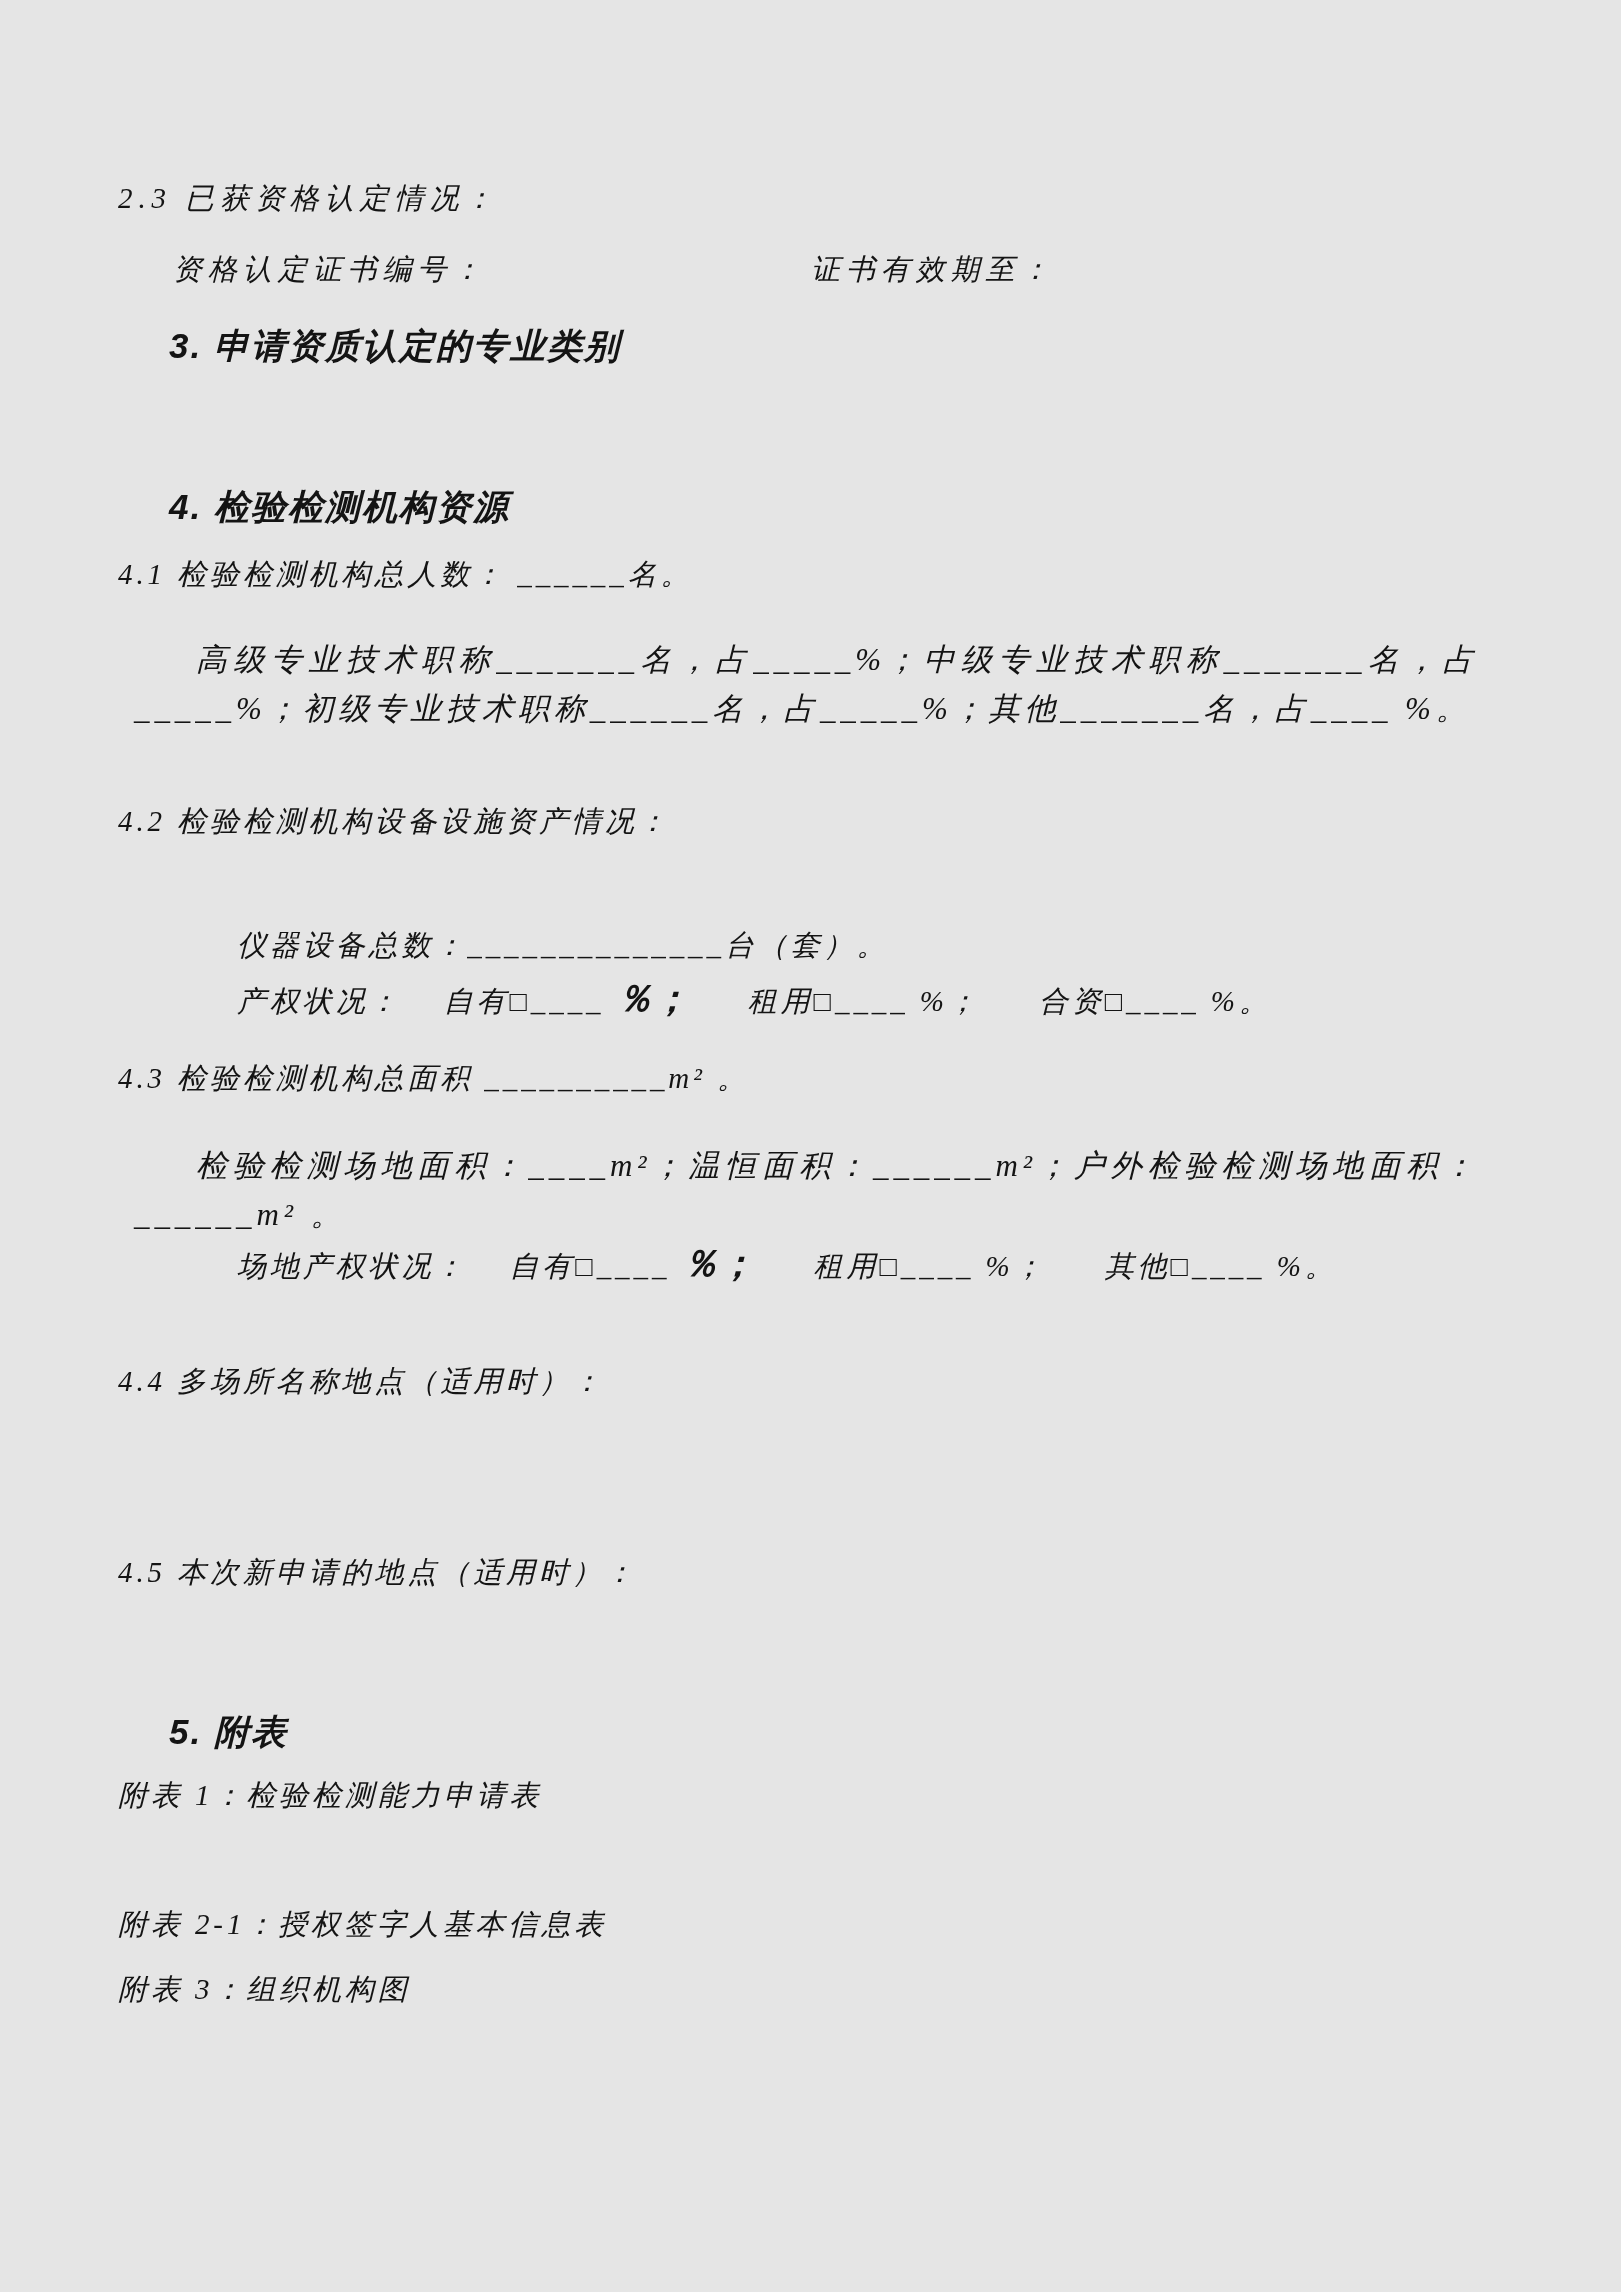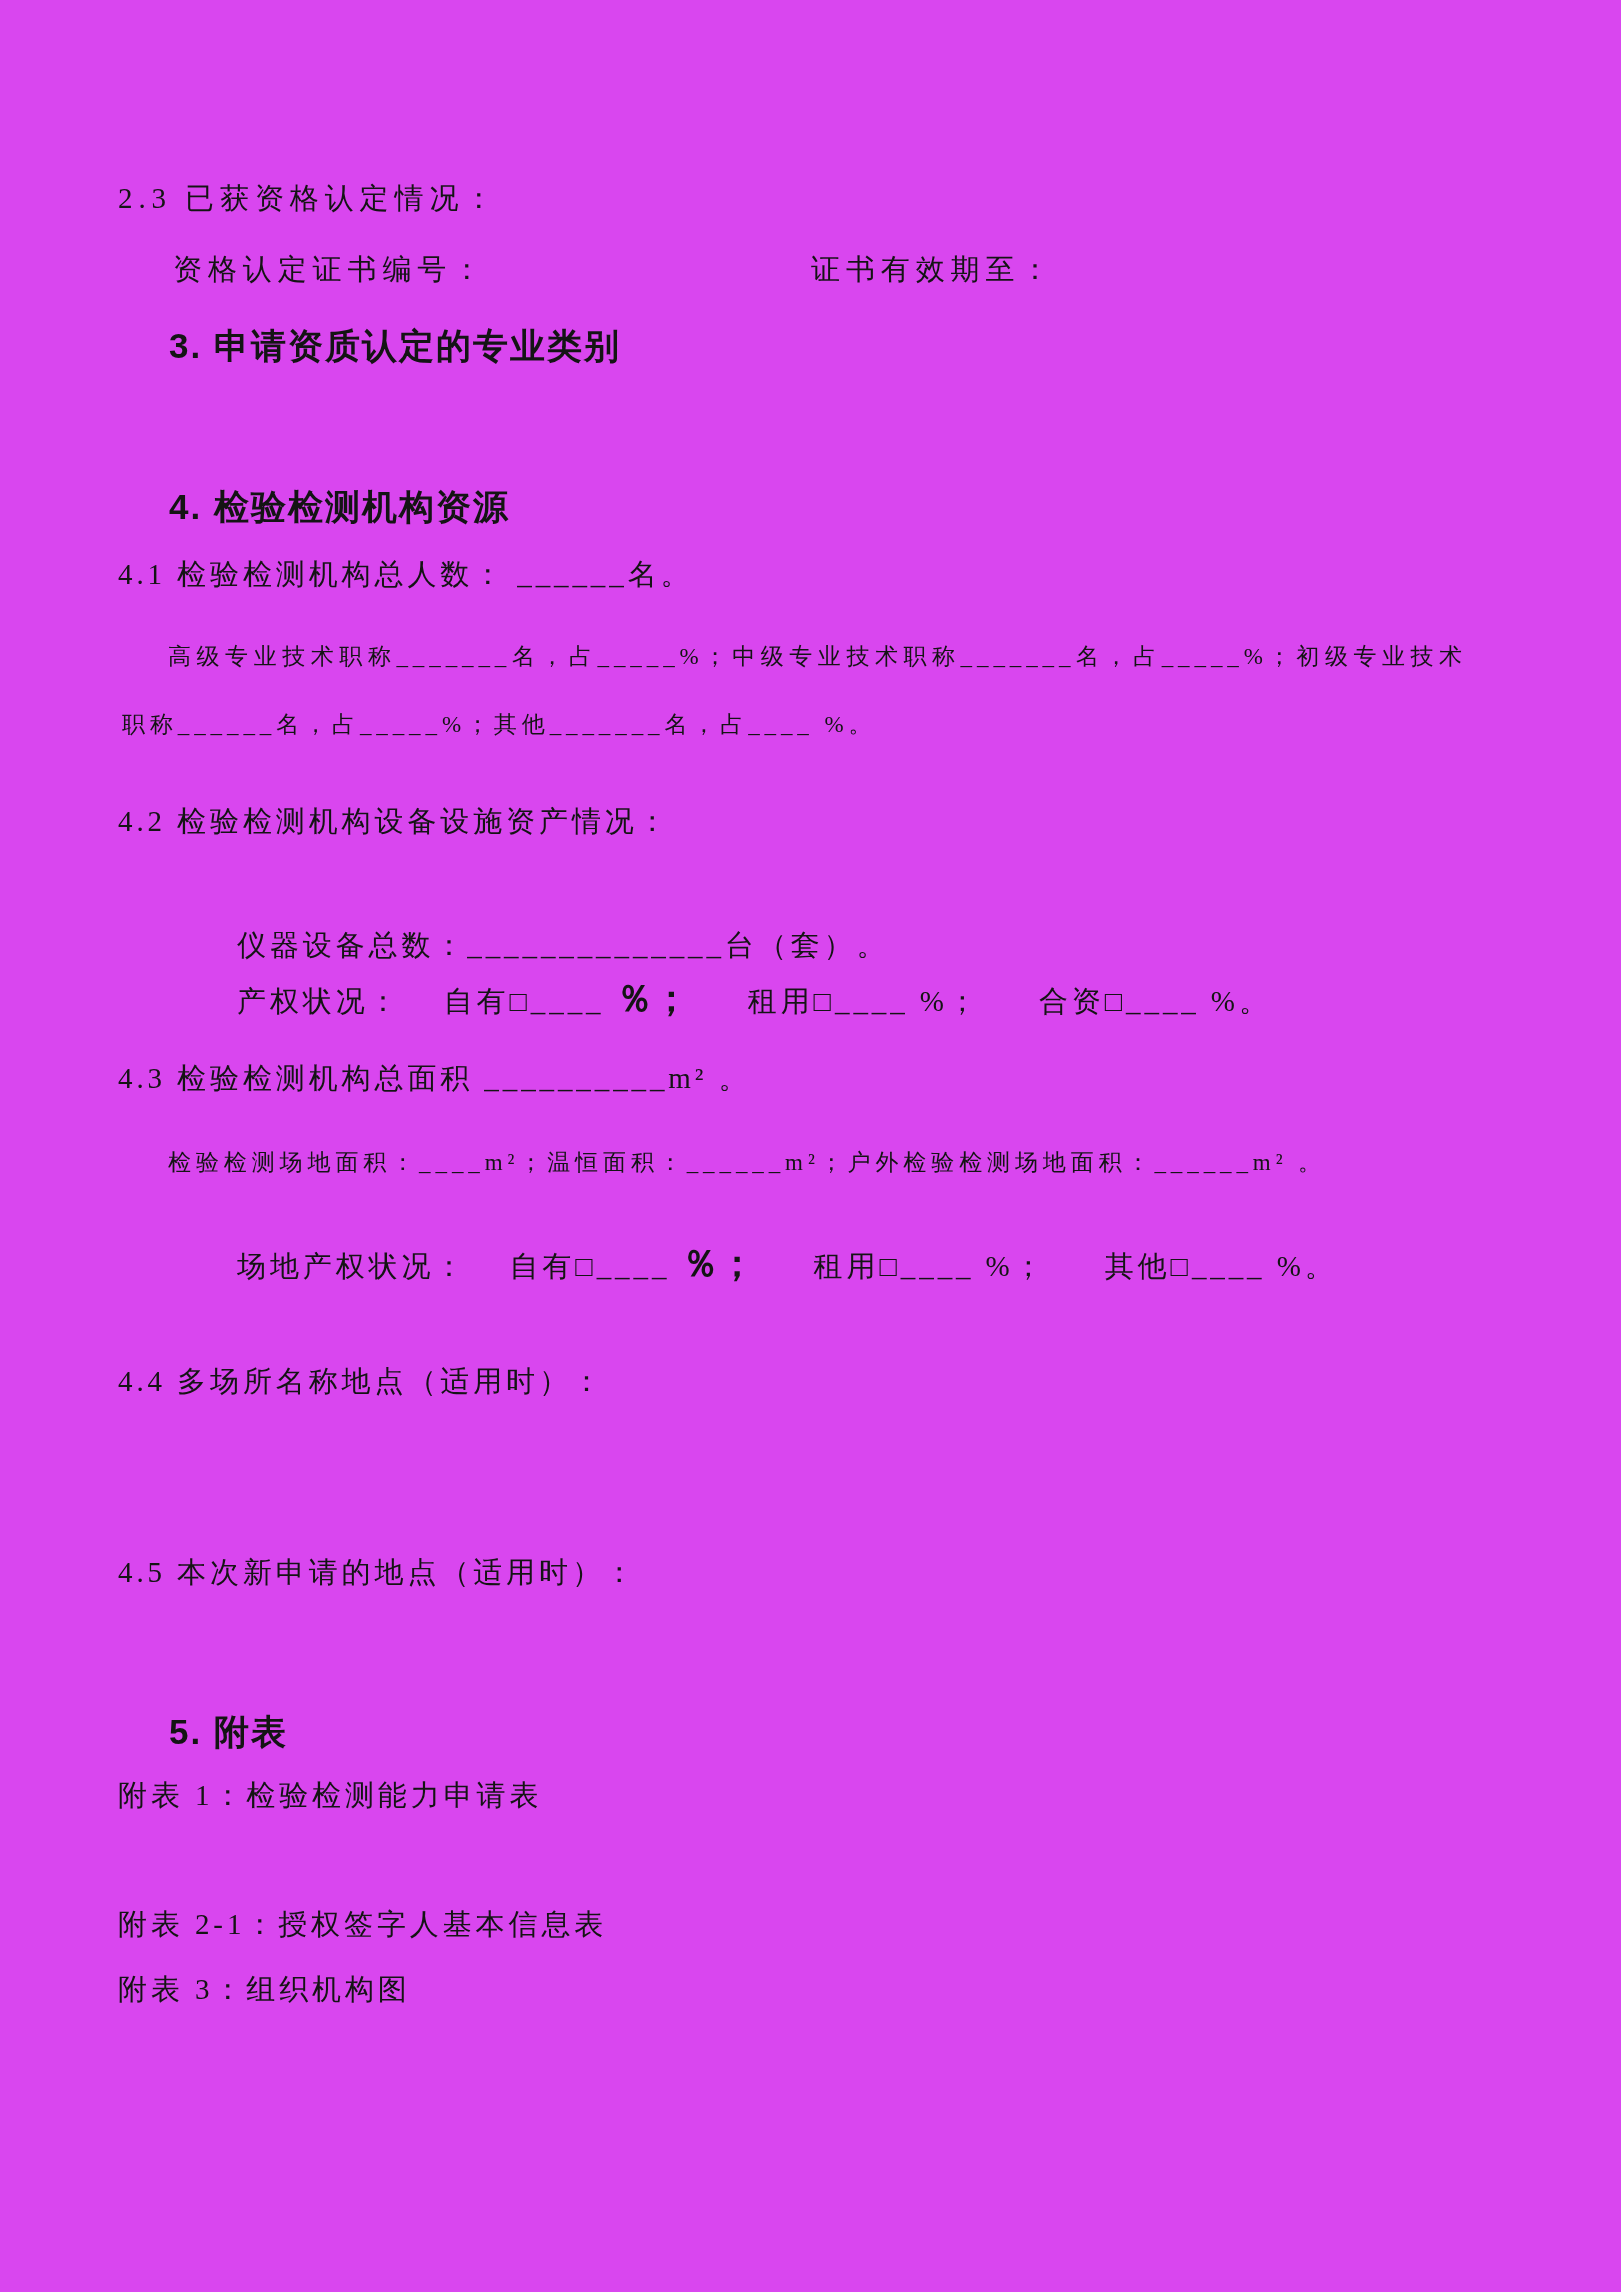--- a/index.html
+++ b/index.html
@@ -1,39 +1,40 @@
 <!DOCTYPE html>
 <html><head>
 <meta charset="utf-8">
 <style>
   * { box-sizing: border-box; }
   html, body { margin: 0; padding: 0; background: #ffffff; }
   .page {
     position: relative;
     width: 1621px;
     height: 2293px;
-    background: #d946ef;
+    background: #e5e5e5;
     font-family: "Liberation Serif", "DejaVu Serif", serif;
     color: #141414;
     overflow: hidden;
+    font-style: italic;
   }
   .abs { position: absolute; }
   .body-line {
     font-size: 29px;
     letter-spacing: 3.9px;
     white-space: nowrap;
   }
   .ls6 { letter-spacing: 5.9px; }
   .para {
-    font-size: 23px;
+    font-size: 31px;
     letter-spacing: 4.9px;
-    line-height: 68px;
+    line-height: 49px;
     text-align: justify;
     text-indent: 2em;
-    margin: 4px;
+    margin: 16px;
   }
   .heading {
     font-family: "Liberation Sans", "DejaVu Sans", sans-serif;
     font-weight: bold;
     font-size: 35px;
     letter-spacing: 2px;
     margin: 0;
     white-space: nowrap;
   }
   .pct-big {

